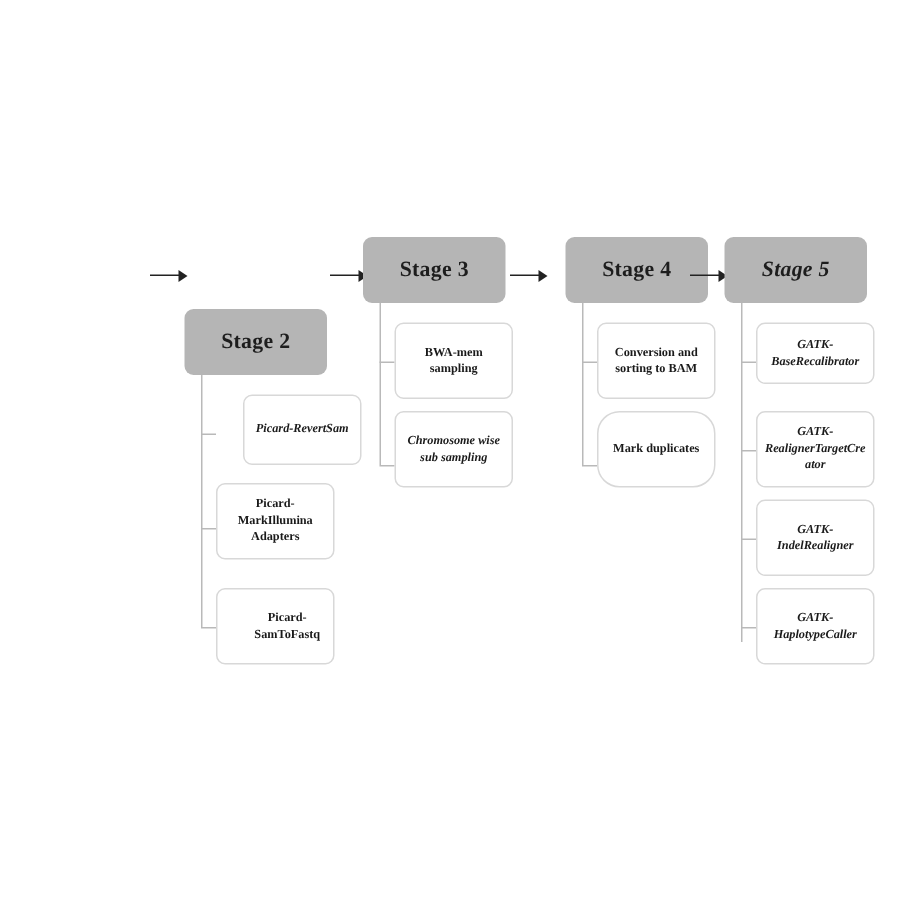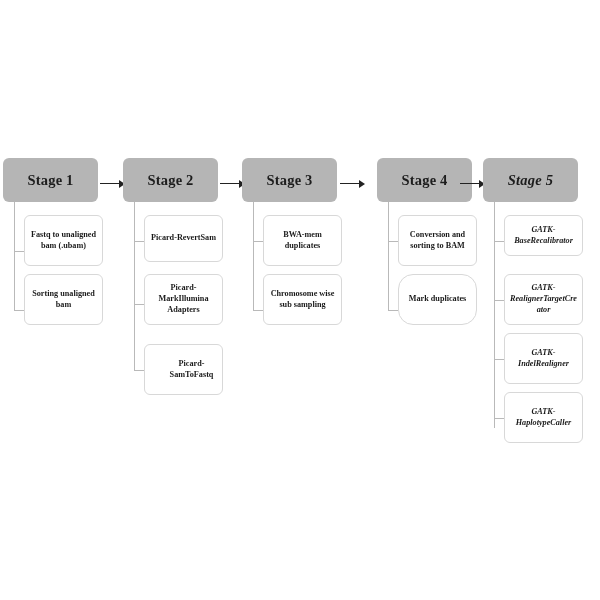--- a/index.html
+++ b/index.html
@@ -96,50 +96,35 @@
     color: #1a1a1a;
     font-family: "Liberation Serif", "DejaVu Serif", serif;
     word-break: break-word;
   }
 </style>
 </head>
 <body>
 
 <div id="canvas">
 
-  <div class="stage-col" style="left:3px;">
-    <div class="stage-header">
-      <span class="stage-header-label">Stage 1</span>
-    </div>
-    <div class="trunk" style="left:11px; top:44px; height:79px;"></div>
-    <div class="branch" style="left:11px; top:93px; width:10px;"></div>
-    <div class="branch" style="left:11px; top:152px; width:10px;"></div>
-    <div class="trunk" style="left:11px; top:44px; height:108px;"></div>
-    <div class="sub-box" style="left:21px; top:57px; height:51px;">
-      <span class="sub-box-label">Fastq to unaligned bam (.ubam)</span>
-    </div>
-    <div class="sub-box" style="left:21px; top:116px; height:51px;">
-      <span class="sub-box-label">Sorting unaligned bam</span>
-    </div>
-  </div>
 
   <div class="arrow" style="left:100px;">
     <div class="shaft"></div>
     <div class="head"></div>
   </div>
 
-  <div class="stage-col" style="left:123px;">
+  <div class="stage-col" style="left:123px;margin-top:48px;">
     <div class="stage-header">
       <span class="stage-header-label">Stage 2</span>
     </div>
     <div class="trunk" style="left:11px; top:44px; height:168px;"></div>
     <div class="branch" style="left:11px; top:83px; width:10px;"></div>
     <div class="branch" style="left:11px; top:146px; width:10px;"></div>
     <div class="branch" style="left:11px; top:212px; width:10px;"></div>
-    <div class="sub-box" style="left:21px; top:57px; height:47px;">
+    <div class="sub-box" style="left:39px; top:57px; height:47px;font-style:italic;">
       <span class="sub-box-label">Picard-RevertSam</span>
     </div>
     <div class="sub-box" style="left:21px; top:116px; height:51px;">
       <span class="sub-box-label">Picard-MarkIllumina Adapters</span>
     </div>
     <div class="sub-box" style="left:21px; top:186px; height:51px;padding-left:20px;">
       <span class="sub-box-label">Picard-SamToFastq</span>
     </div>
   </div>
 
@@ -149,23 +134,23 @@
   </div>
 
   <div class="stage-col" style="left:242px;">
     <div class="stage-header">
       <span class="stage-header-label">Stage 3</span>
     </div>
     <div class="trunk" style="left:11px; top:44px; height:108px;"></div>
     <div class="branch" style="left:11px; top:83px; width:10px;"></div>
     <div class="branch" style="left:11px; top:152px; width:10px;"></div>
     <div class="sub-box" style="left:21px; top:57px; height:51px;">
-      <span class="sub-box-label">BWA-mem duplicates</span>
-    </div>
-    <div class="sub-box" style="left:21px; top:116px; height:51px;">
+      <span class="sub-box-label">BWA-mem sampling</span>
+    </div>
+    <div class="sub-box" style="left:21px; top:116px; height:51px;font-style:italic;">
       <span class="sub-box-label">Chromosome wise sub sampling</span>
     </div>
   </div>
 
   <div class="arrow" style="left:340px;">
     <div class="shaft"></div>
     <div class="head"></div>
   </div>
 
   <div class="stage-col" style="left:377px;">

